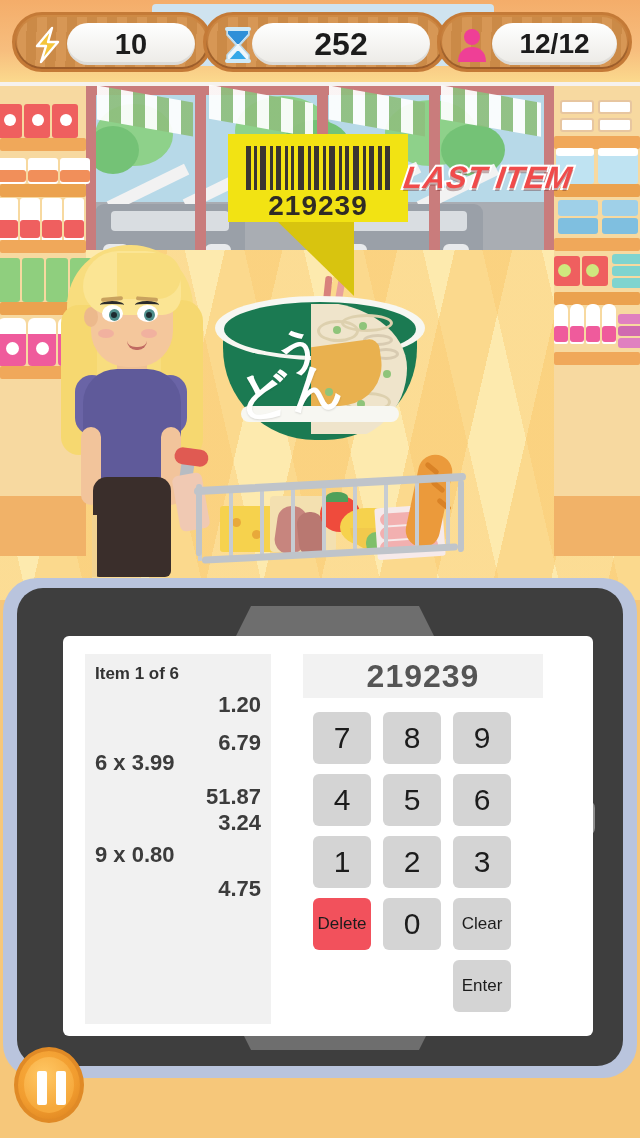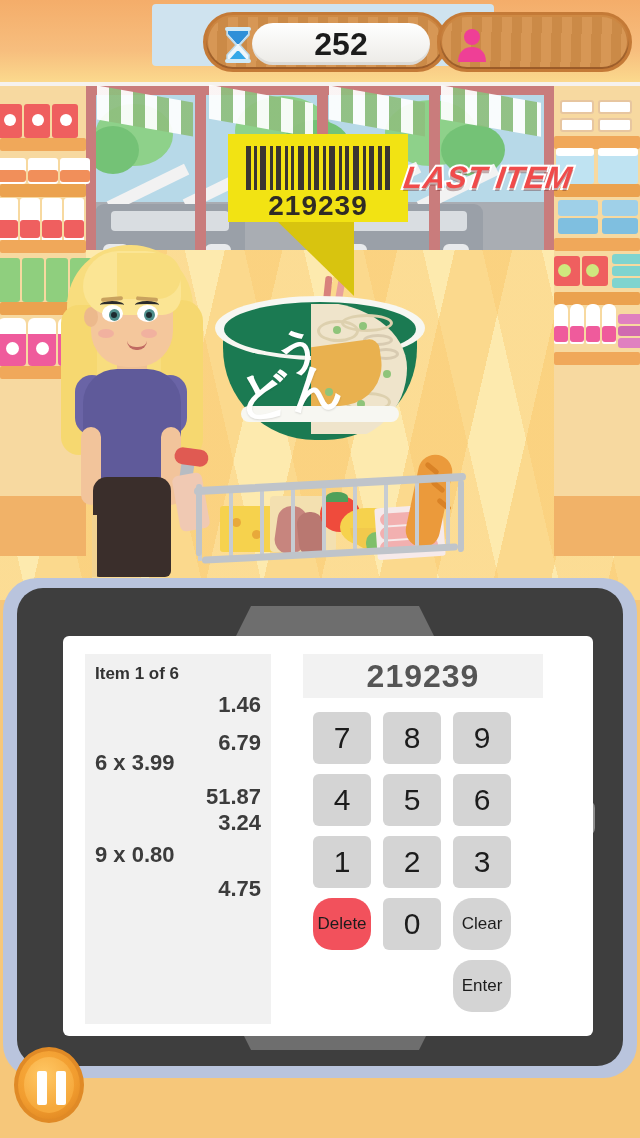--- a/index.html
+++ b/index.html
@@ -167,21 +167,21 @@
   .r-line { position:absolute; font-size:22px; font-weight:700; color:#3c3c3c; }
   .r-right { right:10px; text-align:right; }
   .r-left { left:10px; }
 
   
   .kp { position:absolute; left:232px; top:18px; width:276px; height:370px; }
   .kp-display { position:absolute; left:8px; top:0; width:240px; height:44px; background:#f2f2f2;
      display:flex; align-items:center; justify-content:center; font-size:32px; font-weight:700; color:#555; letter-spacing:1px; }
   .key { position:absolute; width:58px; height:52px; background:#d4d4d4; border-radius:6px;
      display:flex; align-items:center; justify-content:center; font-size:30px; color:#1c1c1c; }
-  .key.lbl { font-size:17px;border-radius:19px; }
+  .key.lbl { font-size:17px; }
   .key.del { background:#f2515c; }
   .kc0 { left:18px; } .kc1 { left:88px; } .kc2 { left:158px; }
   .kr0 { top:58px; } .kr1 { top:120px; } .kr2 { top:182px; } .kr3 { top:244px; } .kr4 { top:306px; }
 
   
   .pause { position:absolute; left:14px; top:1047px; width:70px; height:76px; z-index:45;
      background:radial-gradient(circle at 42% 34%, #fbb040 0%, #f09b2e 58%, #d97f1d 100%);
      border:4px solid #e08a26; border-radius:50%; }
   .pause-inner { position:absolute; inset:6px; border-radius:50%;
      background:radial-gradient(circle at 40% 32%, #ffc764 0%, #f6a93c 70%); }
@@ -447,20 +447,29 @@
       </div>
     </div>
 
     <div class="last-item">LAST ITEM</div>
   </div>
 
   <div class="hud">
     <div class="hud-bgband"></div>
     <div class="hud-inner"></div>
 
+    <div class="panel p1">
+      <div class="panel-wood"></div>
+      <div class="panel-ico">
+        <svg class="bolt" viewBox="0 0 40 40" aria-hidden="true">
+          <path d="M25 3 L10 21 L19 21 L14 37 L31 17 L21 17 Z" fill="#f5c53a" stroke="#fff" stroke-width="2.4" stroke-linejoin="round"></path>
+        </svg>
+      </div>
+      <div class="panel-field">10</div>
+    </div>
 
     <div class="panel p2">
       <div class="panel-wood"></div>
       <div class="panel-ico">
         <svg class="hourglass" viewBox="0 0 40 40" aria-hidden="true">
           <path d="M9 4 H31 V10 L22 20 L31 30 V36 H9 V30 L18 20 L9 10 Z" fill="#eef6fb" stroke="#bcd9ea" stroke-width="1.5"></path>
           <path d="M10 5 H30 V9 L21 19 H19 L10 9 Z" fill="#2f8fd8"></path>
           <path d="M11 35 H29 L21 26 H19 Z" fill="#35a8e8"></path>
           <rect x="7" y="2" width="26" height="4" rx="2" fill="#cfe9f7"></rect>
           <rect x="7" y="34" width="26" height="4" rx="2" fill="#cfe9f7"></rect>
@@ -470,35 +479,36 @@
     </div>
 
     <div class="panel p3">
       <div class="panel-wood"></div>
       <div class="panel-ico">
         <svg class="person-ico" viewBox="0 0 40 40" aria-hidden="true">
           <circle cx="20" cy="12" r="8" fill="#ef3f96"></circle>
           <path d="M6 37 C6 26 13 22 20 22 C27 22 34 26 34 37 Z" fill="#ef3f96"></path>
         </svg>
       </div>
+      <div class="panel-field">12/12</div>
     </div>
   </div>
 
   <div class="tablet">
     <div class="tab-outer"></div>
     <div class="tab-bezel">
       <div class="tab-tab-top"></div>
       <div class="tab-tab-bot"></div>
       <div class="tab-homebtn"></div>
 
       <div class="screen">
 
         <div class="receipt">
           <div class="r-title">Item 1 of 6</div>
-          <div class="r-line r-right" style="top:38px;">1.46</div>
+          <div class="r-line r-right" style="top:38px;">1.20</div>
           <div class="r-line r-right" style="top:76px;">6.79</div>
           <div class="r-line r-left" style="top:96px;">6 x 3.99</div>
           <div class="r-line r-right" style="top:130px;">51.87</div>
           <div class="r-line r-right" style="top:156px;">3.24</div>
           <div class="r-line r-left" style="top:188px;">9 x  0.80</div>
           <div class="r-line r-right" style="top:222px;">4.75</div>
         </div>
 
         <div class="kp">
           <div class="kp-display">219239</div>

